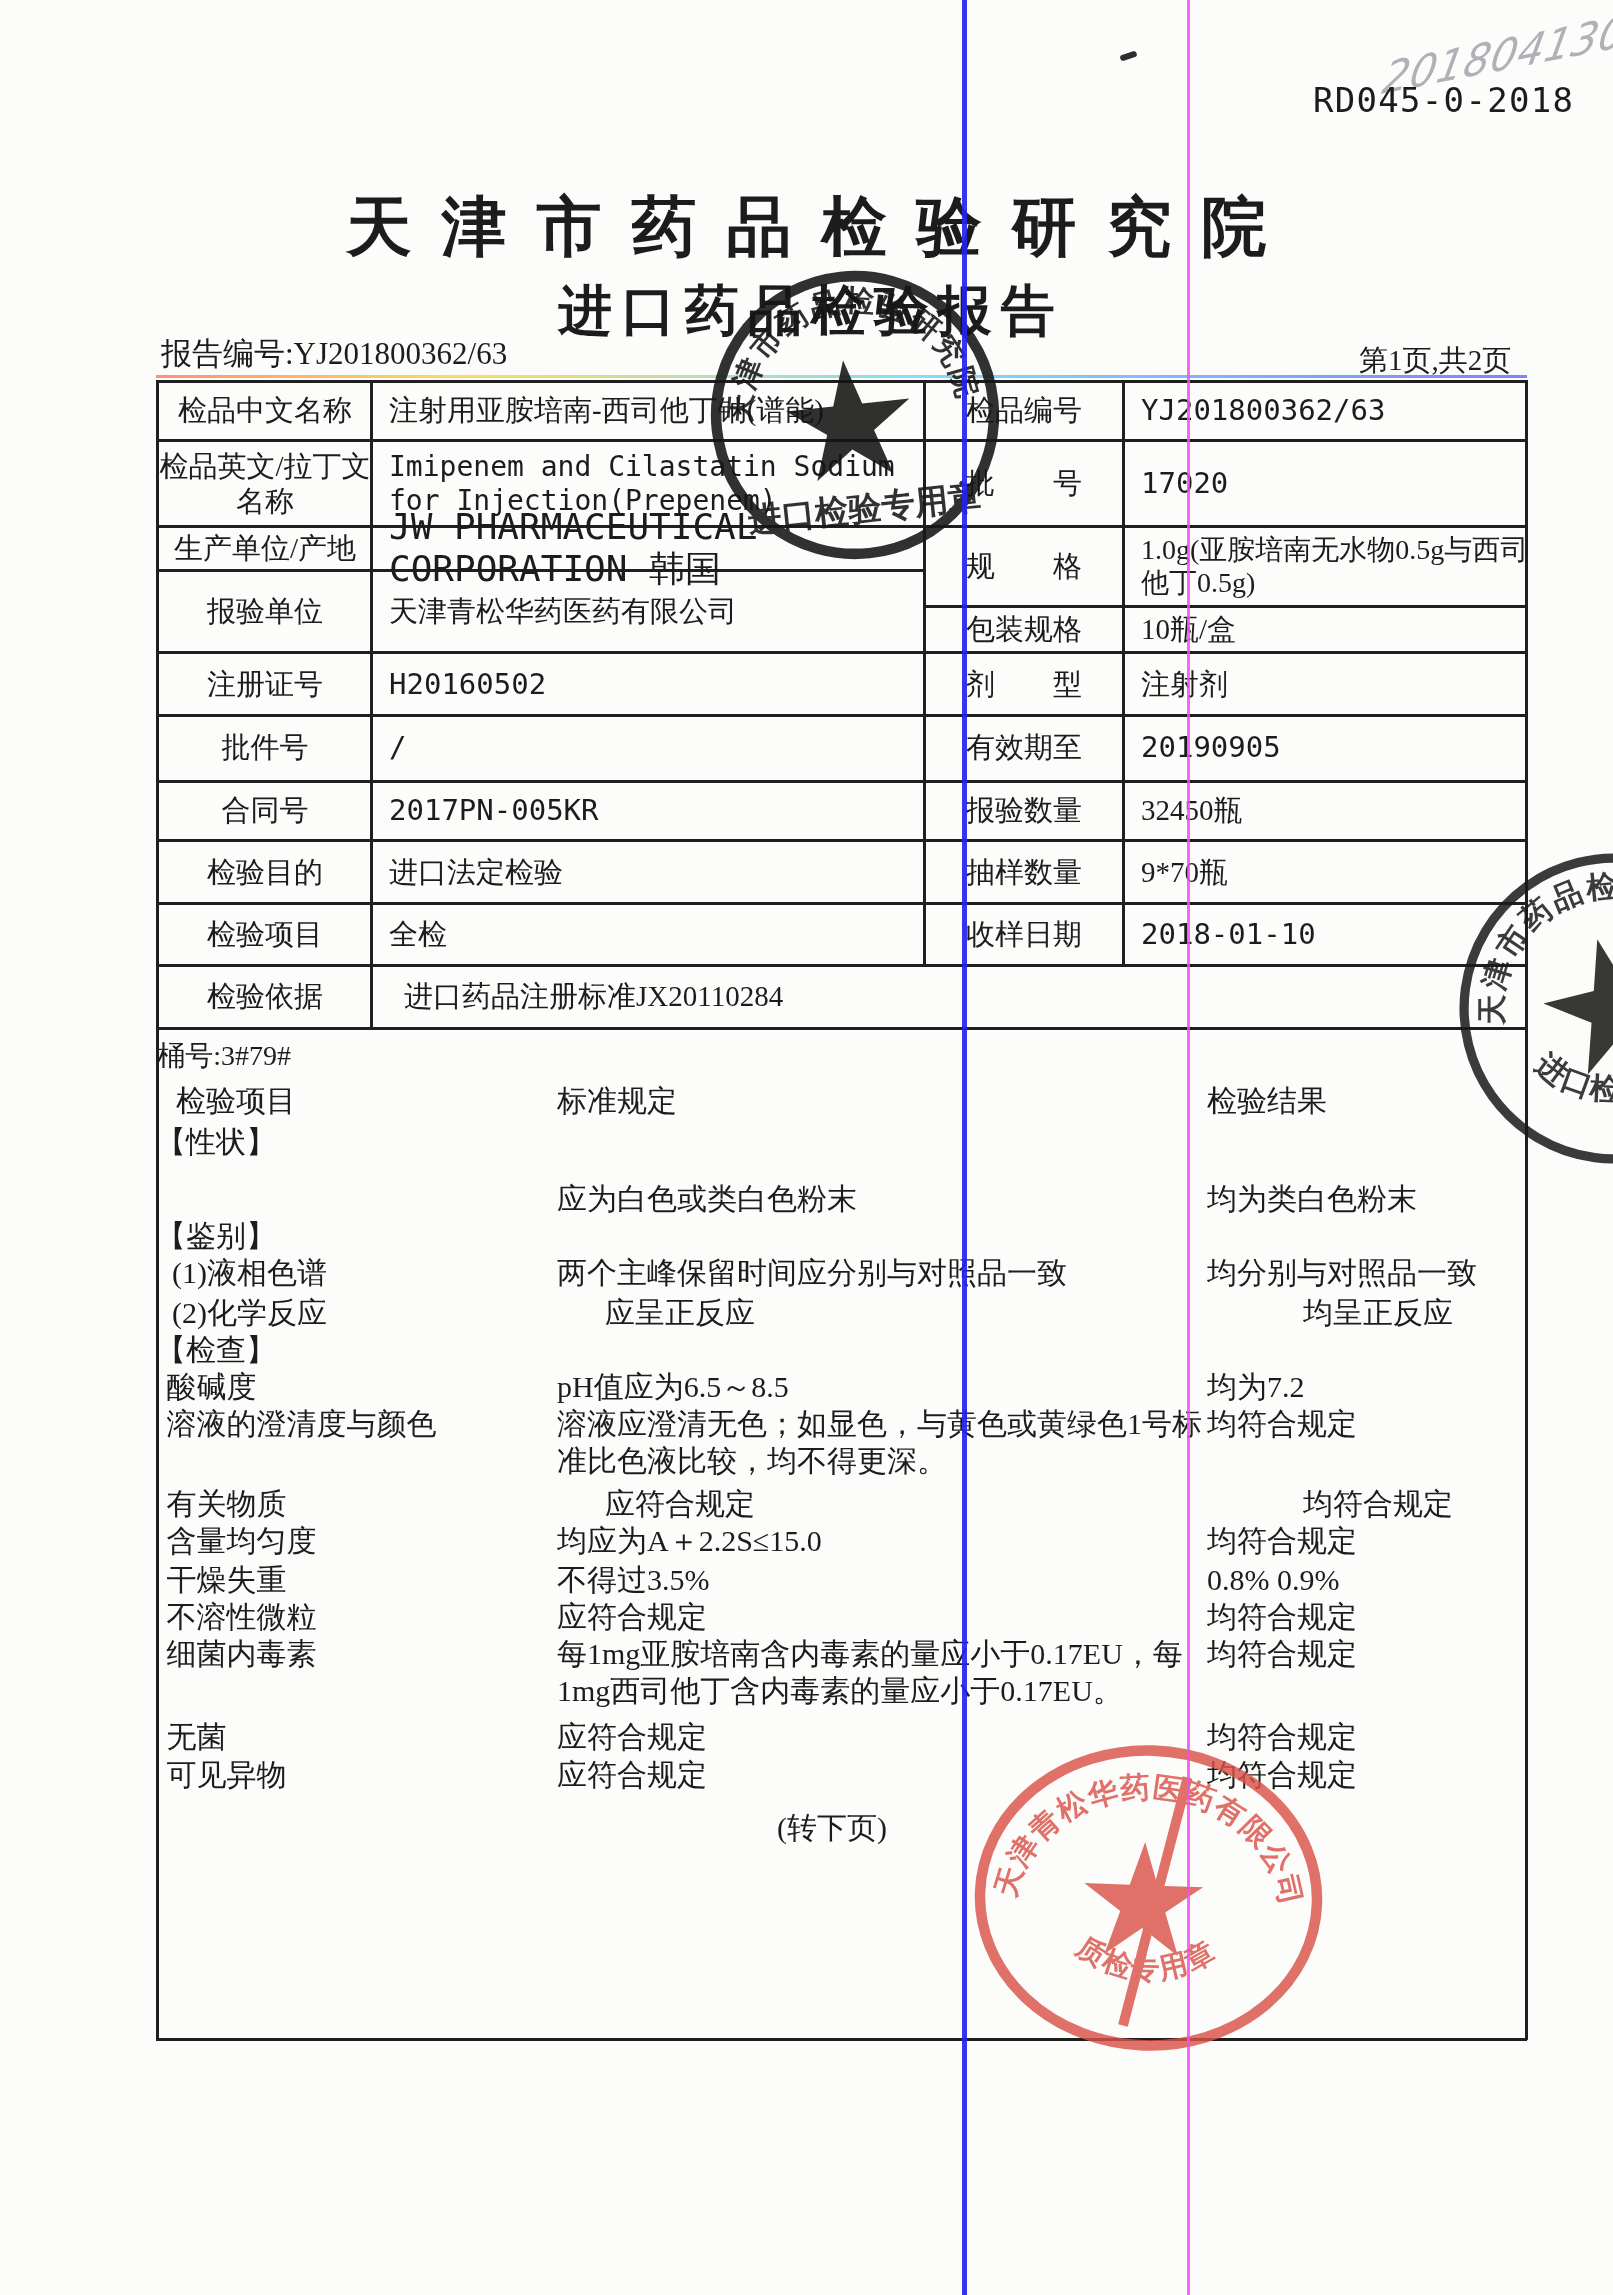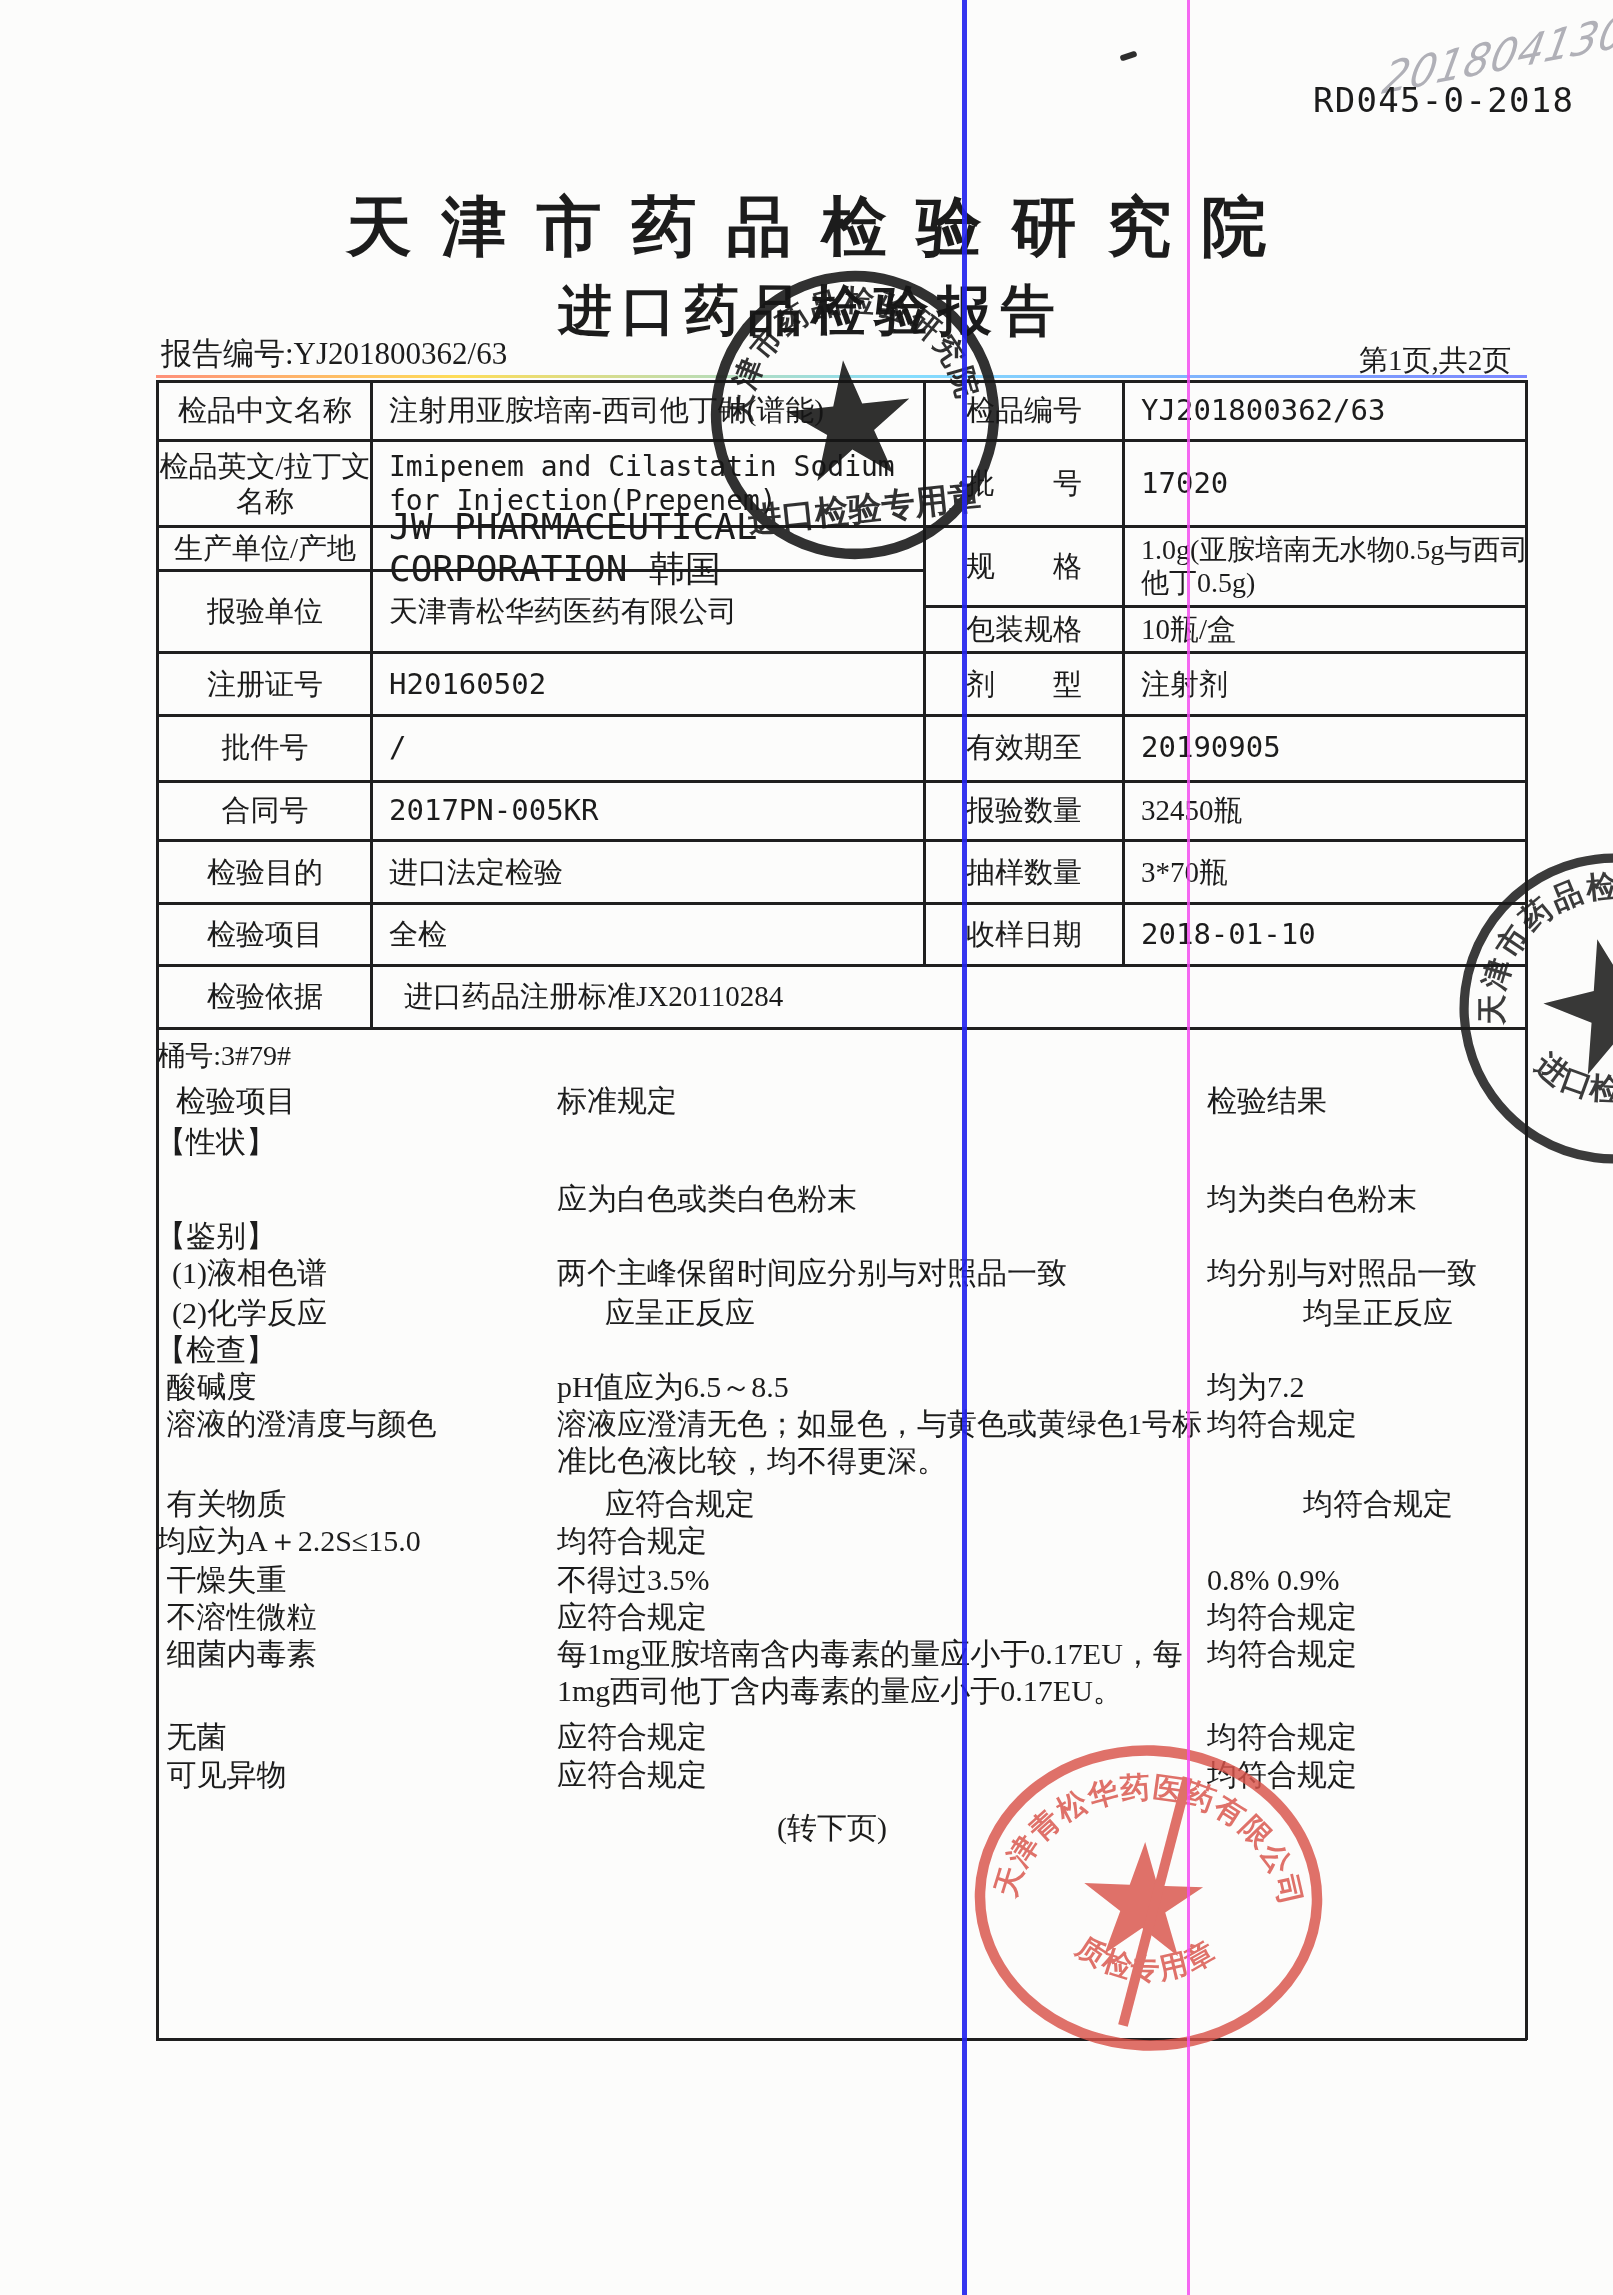--- a/index.html
+++ b/index.html
@@ -106,21 +106,21 @@
   <div class="cell val" style="left:1125px;top:527px;width:395px;height:78px;font-size:28px;">1.0g(亚胺培南无水物0.5g与西司他丁0.5g)</div>
   <div class="cell lab" style="left:926px;top:608px;width:196px;height:43px;">包装规格</div>
   <div class="cell val" style="left:1125px;top:608px;width:395px;height:43px;">10瓶/盒</div>
   <div class="cell lab" style="left:926px;top:654px;width:196px;height:60px;">剂　　型</div>
   <div class="cell val" style="left:1125px;top:654px;width:395px;height:60px;">注射剂</div>
   <div class="cell lab" style="left:926px;top:716px;width:196px;height:63px;">有效期至</div>
   <div class="cell val mono" style="left:1125px;top:716px;width:395px;height:63px;">20190905</div>
   <div class="cell lab" style="left:926px;top:782px;width:196px;height:57px;">报验数量</div>
   <div class="cell val" style="left:1125px;top:782px;width:395px;height:57px;">32450瓶</div>
   <div class="cell lab" style="left:926px;top:842px;width:196px;height:61px;">抽样数量</div>
-  <div class="cell val" style="left:1125px;top:842px;width:395px;height:61px;">3*70瓶</div>
+  <div class="cell val" style="left:1125px;top:842px;width:395px;height:61px;">9*70瓶</div>
   <div class="cell lab" style="left:926px;top:905px;width:196px;height:59px;">收样日期</div>
   <div class="cell val mono" style="left:1125px;top:905px;width:395px;height:59px;">2018-01-10</div>
 
   <div class="results">
     <div class="barrel">桶号:3#79#</div>
     <div class="rrow m12">
       <div class="item hdr">检验项目</div>
       <div>标准规定</div>
       <div>检验结果</div>
     </div>
@@ -151,20 +151,21 @@
       <div class="item">溶液的澄清度与颜色</div>
       <div>溶液应澄清无色；如显色，与黄色或黄绿色1号标准比色液比较，均不得更深。</div>
       <div>均符合规定</div>
     </div>
     <div class="rrow m4">
       <div class="item">有关物质</div>
       <div>应符合规定</div>
       <div>均符合规定</div>
     </div>
     <div class="rrow m0">
+      <div class="item">含量均匀度</div>
       <div>均应为A＋2.2S≤15.0</div>
       <div>均符合规定</div>
     </div>
     <div class="rrow m2">
       <div class="item">干燥失重</div>
       <div>不得过3.5%</div>
       <div>0.8% 0.9%</div>
     </div>
     <div class="rrow m0">
       <div class="item">不溶性微粒</div>

